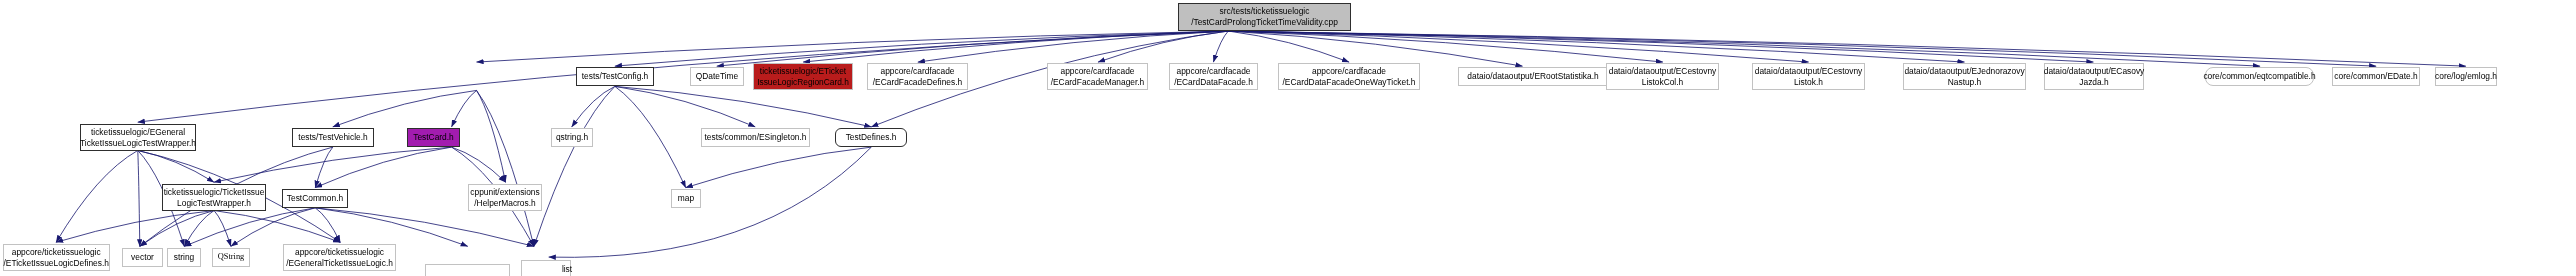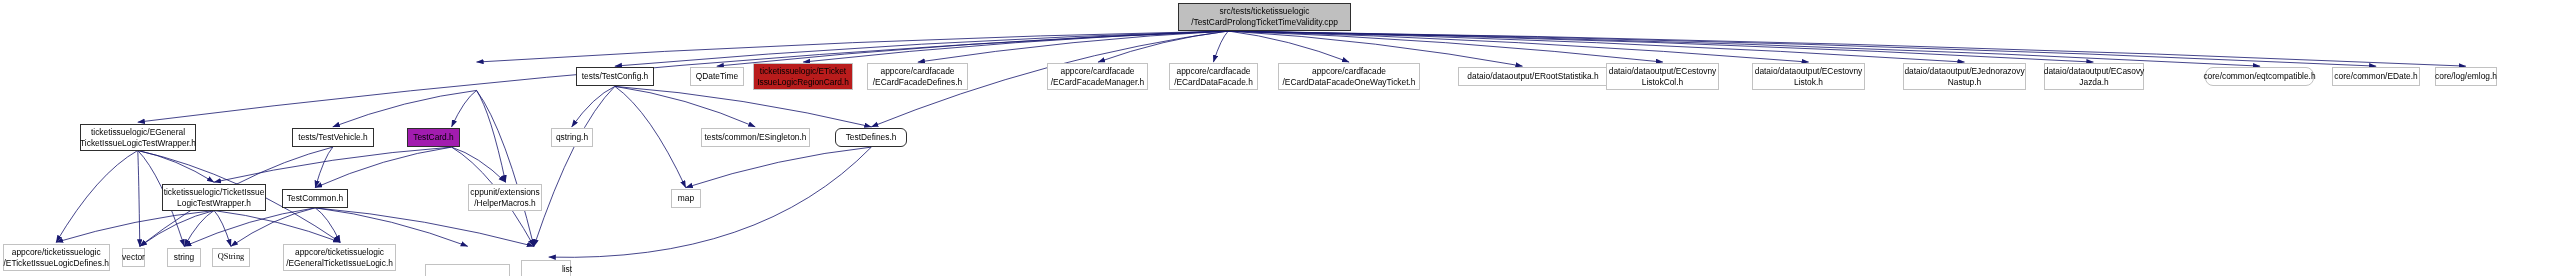--- a/index.html
+++ b/index.html
@@ -136,21 +136,21 @@
       <div class="node external" style="left: 701px; top: 128px; width: 109px; height: 19px; background: rgb(255, 255, 255);">tests/common/ESingleton.h</div>
       <div class="node internal" style="left: 835px; top: 128px; width: 72px; height: 19px; background: rgb(255, 255, 255); border-radius: 6px;">TestDefines.h</div>
       <div class="node internal" style="left: 162px; top: 184px; width: 104px; height: 27px; background: rgb(255, 255, 255);">ticketissuelogic/TicketIssue
 LogicTestWrapper.h</div>
       <div class="node internal" style="left: 282px; top: 189px; width: 66px; height: 19px; background: rgb(255, 255, 255);">TestCommon.h</div>
       <div class="node external" style="left: 468px; top: 184px; width: 74px; height: 27px; background: rgb(255, 255, 255);">cppunit/extensions
 /HelperMacros.h</div>
       <div class="node external" style="left: 671px; top: 189px; width: 30px; height: 19px; background: rgb(255, 255, 255);">map</div>
       <div class="node external" style="left: 2.7px; top: 244px; width: 107px; height: 27px; background: rgb(255, 255, 255);">appcore/ticketissuelogic
 /ETicketIssueLogicDefines.h</div>
-      <div class="node external" style="left: 122px; top: 248px; width: 23px; height: 19px; background: rgb(255, 255, 255);">vector</div>
+      <div class="node external" style="left: 122px; top: 248px; width: 41px; height: 19px; background: rgb(255, 255, 255);">vector</div>
       <div class="node external" style="left: 167px; top: 248px; width: 34px; height: 19px; background: rgb(255, 255, 255);">string</div>
       <div class="node external" style="left: 212px; top: 248px; width: 38px; height: 19px; background: rgb(255, 255, 255); font-family: Liberation Serif, serif;">QString</div>
       <div class="node external" style="left: 283px; top: 244px; width: 113px; height: 27px; background: rgb(255, 255, 255);">appcore/ticketissuelogic
 /EGeneralTicketIssueLogic.h</div>
       <div class="node external" style="left: 425px; top: 264px; width: 85px; height: 33px; background: rgb(255, 255, 255);">cppunit/TestFixture.h</div>
       <div class="node external" style="left: 521px; top: 260px; width: 26px; height: 19px; background: rgb(255, 255, 255); padding-left: 45px;">list</div>
     </div>
 </div>
 
 

